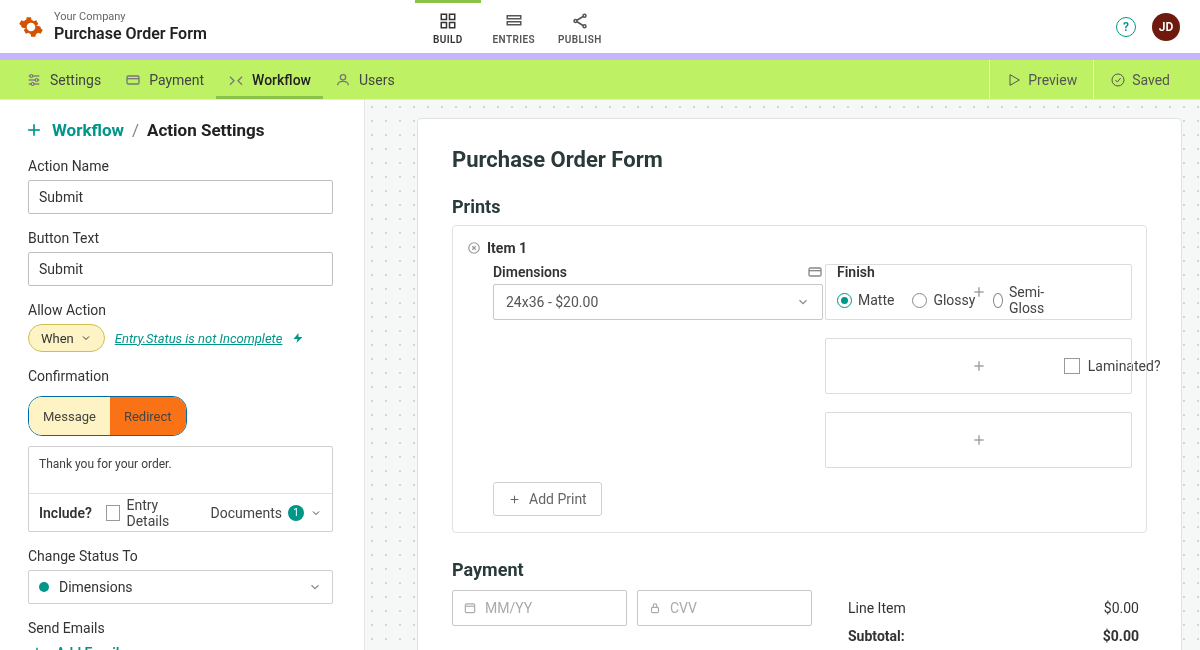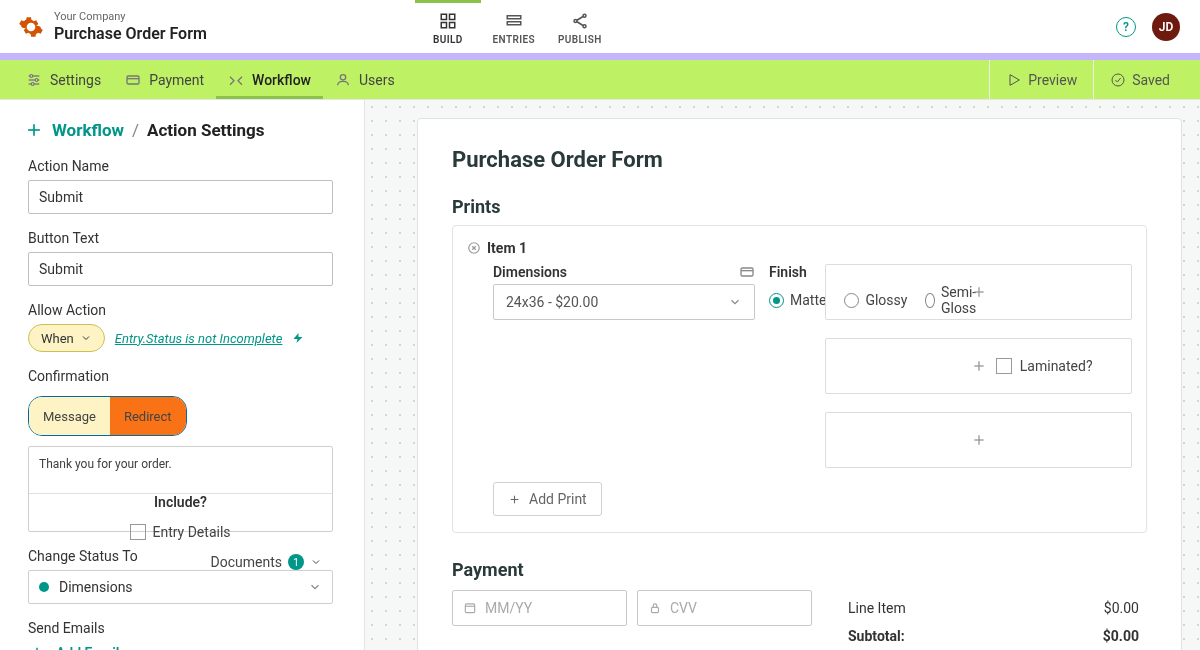--- a/index.html
+++ b/index.html
@@ -48,21 +48,21 @@
   .allow-row { display:flex; align-items:center; gap:10px; margin-top:6px;}
   .pill { display:inline-flex; align-items:center; gap:6px; height:28px; padding:0 12px; border-radius:14px; border:1px solid #ccc052; background:#fdf3c4; font-size:13px; color:#333; cursor:pointer;}
   .pill svg{width:12px;height:12px;}
   .rule-link { color:#009688; font-size:13px; font-style:italic; text-decoration:underline; cursor:pointer;}
   .rule-link-icon { color:#009688; width:12px;height:12px;}
   .seg { display:inline-flex; border:1px solid #0369a1; border-radius:14px; overflow:hidden; height:40px; margin-top:6px;}
   .seg-btn { padding:0 14px; display:flex; align-items:center; font-size:13px; background:#f97316; color:#444; cursor:pointer;}
   .seg-btn.active { background:#fdf3c4; }
   .confirm-box { width:305px; border:1px solid #cfcfcf; border-radius:2px; margin-top:10px;}
   .confirm-text { padding:10px 10px 22px 10px; font-size:12px; color:#404040; min-height:40px;}
-  .confirm-foot { display:flex; align-items:center; border-top:1px solid #e0e0e0; height:38px; padding:0 10px; gap:14px; font-size:14px;flex-direction:column;}
+  .confirm-foot { display:flex; align-items:center; border-top:1px solid #e0e0e0; height:38px; padding:0 10px; gap:14px; font-size:14px;}
   .include-label{font-weight:600;}
   .foot-item{display:flex;align-items:center;gap:6px;color:#444; cursor:pointer;}
   .chk { width:16px;height:16px;border:1px solid #999; display:inline-block;}
   .badge-count{background:#009688;color:#fff;border-radius:50%;width:16px;height:16px;font-size:10px;display:inline-flex;align-items:center;justify-content:center;}
   .status-select{width:305px;height:34px;border:1px solid #cfcfcf;border-radius:2px;display:flex;align-items:center;padding:0 10px;gap:10px;cursor:pointer;position:relative;margin-top:6px;}
   .status-dot{width:10px;height:10px;border-radius:50%;background:#009688;}
   .status-select .chev{margin-left:auto;color:#888;width:14px;height:14px;}
   .add-email{display:flex;align-items:center;gap:10px;color:#009688;font-weight:600;font-size:14px;margin-top:8px;cursor:pointer;}
   .add-email svg{width:18px;height:18px;}
 
@@ -71,21 +71,21 @@
   .form-title { font-size:22px; font-weight:700; color:#2a3a3a; margin-bottom:24px;}
   .section-title { font-size:18px; font-weight:700; color:#2a3a3a; margin-bottom:8px;}
   .prints-box { border:1px solid #e2e2e2; border-radius:4px; padding:10px 14px 16px 14px;}
   .item-head { display:flex; align-items:center; gap:6px; font-weight:700; font-size:14px; color:#333; padding:4px 0 8px 0;}
   .item-head svg{width:14px;height:14px;color:#999;}
   .two-col { display:flex; gap:18px; }
   .left-col { width: 340px; display:flex; flex-direction:row; gap:14px; padding-left:26px;}
   .right-col { flex:1; display:flex; flex-direction:column; gap:18px;}
   .flabel { font-size:14px; font-weight:600; color:#333; margin-bottom:4px; display:flex; align-items:center;}
   .flabel .cc-ic{margin-left:auto;color:#888;width:16px;height:16px;}
-  .select-box { height:36px; border:1px solid #c9c9c9; border-radius:2px; display:flex; align-items:center; padding:0 12px; color:#555; cursor:pointer; width:262px;}
+  .select-box { height:36px; border:1px solid #c9c9c9; border-radius:2px; display:flex; align-items:center; padding:0 12px; color:#555; cursor:pointer; width:330px;}
   .select-box .chev{margin-left:auto;color:#888;width:14px;height:14px;}
   .radios{display:flex;gap:18px;align-items:center;}
   .radio{display:flex;align-items:center;gap:6px;font-size:14px;color:#444;cursor:pointer;}
   .r-outer{width:15px;height:15px;border-radius:50%;border:1.5px solid #888;display:inline-flex;align-items:center;justify-content:center;}
   .r-outer.sel{border-color:#009688;}
   .r-inner{width:7px;height:7px;border-radius:50%;background:#009688;}
   .check-row{display:flex;align-items:center;gap:8px;font-size:14px;color:#444;cursor:pointer;}
   .add-slot{height:56px;border:1px solid #dcdcdc;border-radius:2px;display:flex;align-items:center;justify-content:center;color:#999;cursor:pointer;}
   .add-slot svg{width:16px;height:16px;}
   .add-print-btn{margin-top:14px;margin-left:26px;height:34px;border:1px solid #d0d0d0;border-radius:3px;background:#fff;display:inline-flex;align-items:center;gap:8px;padding:0 14px;color:#666;cursor:pointer;width:fit-content;}

